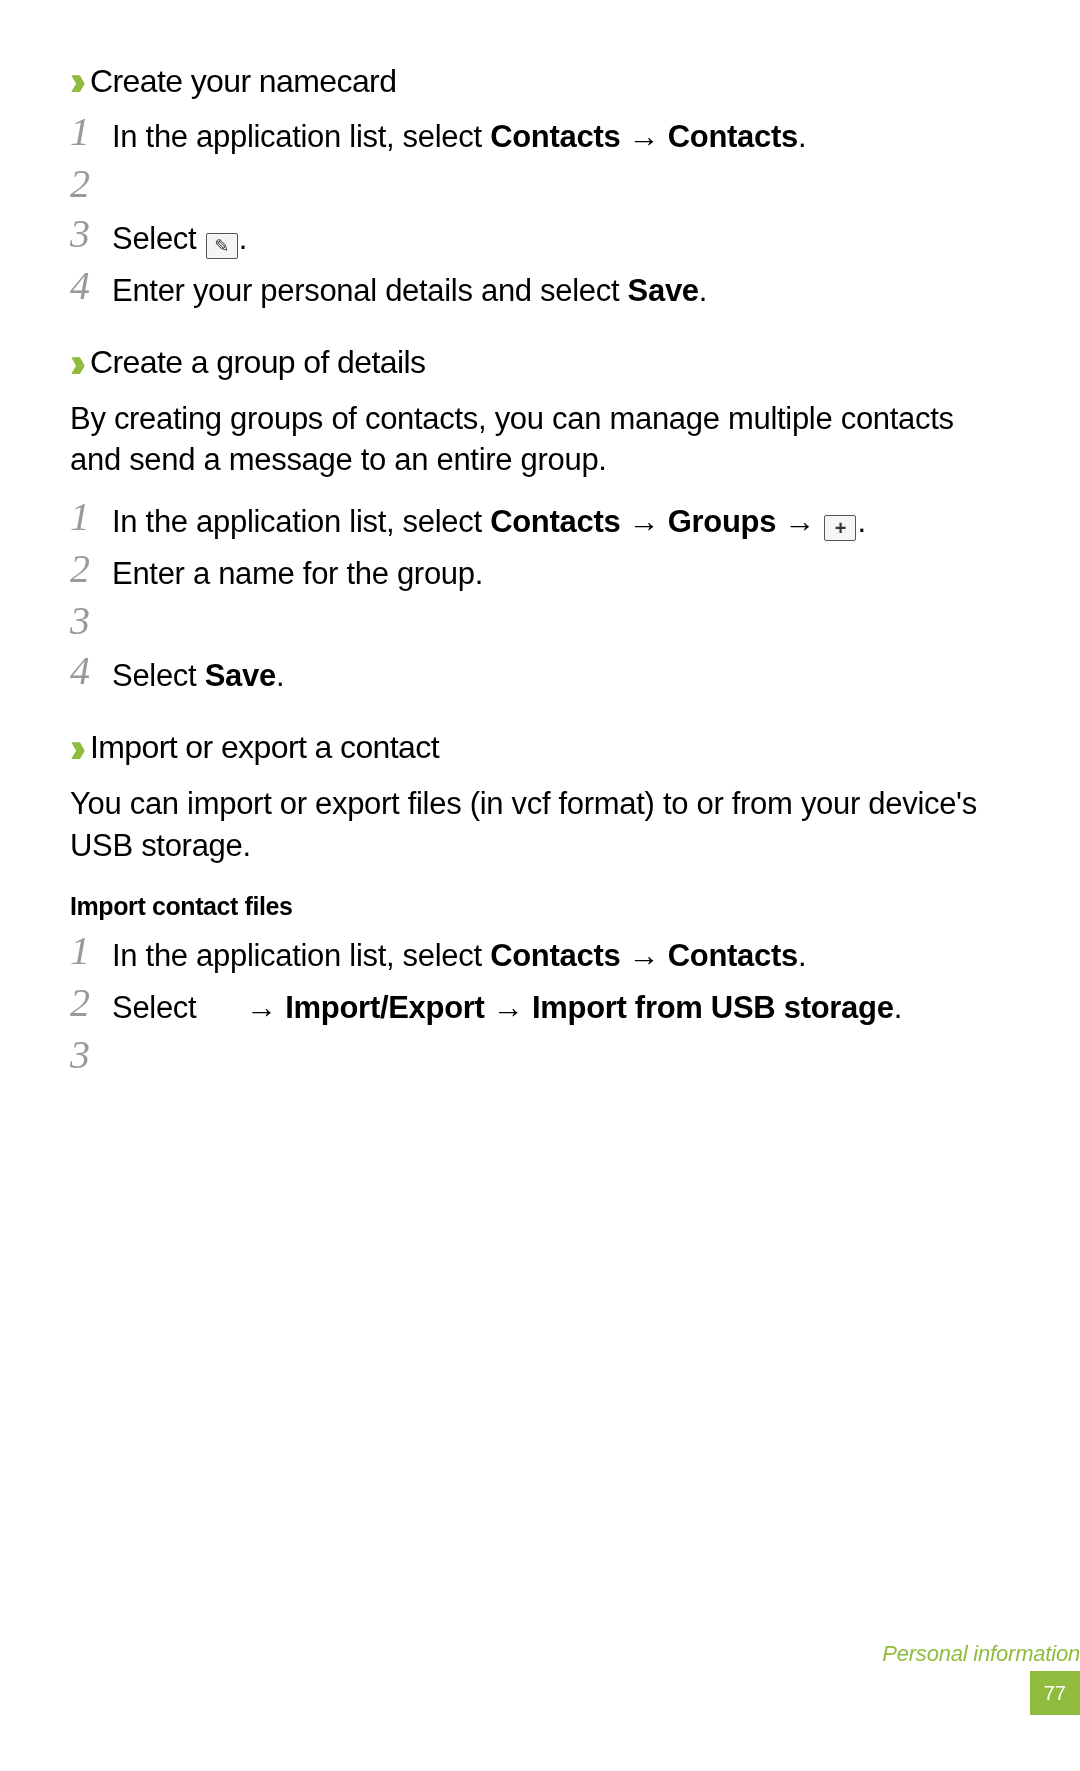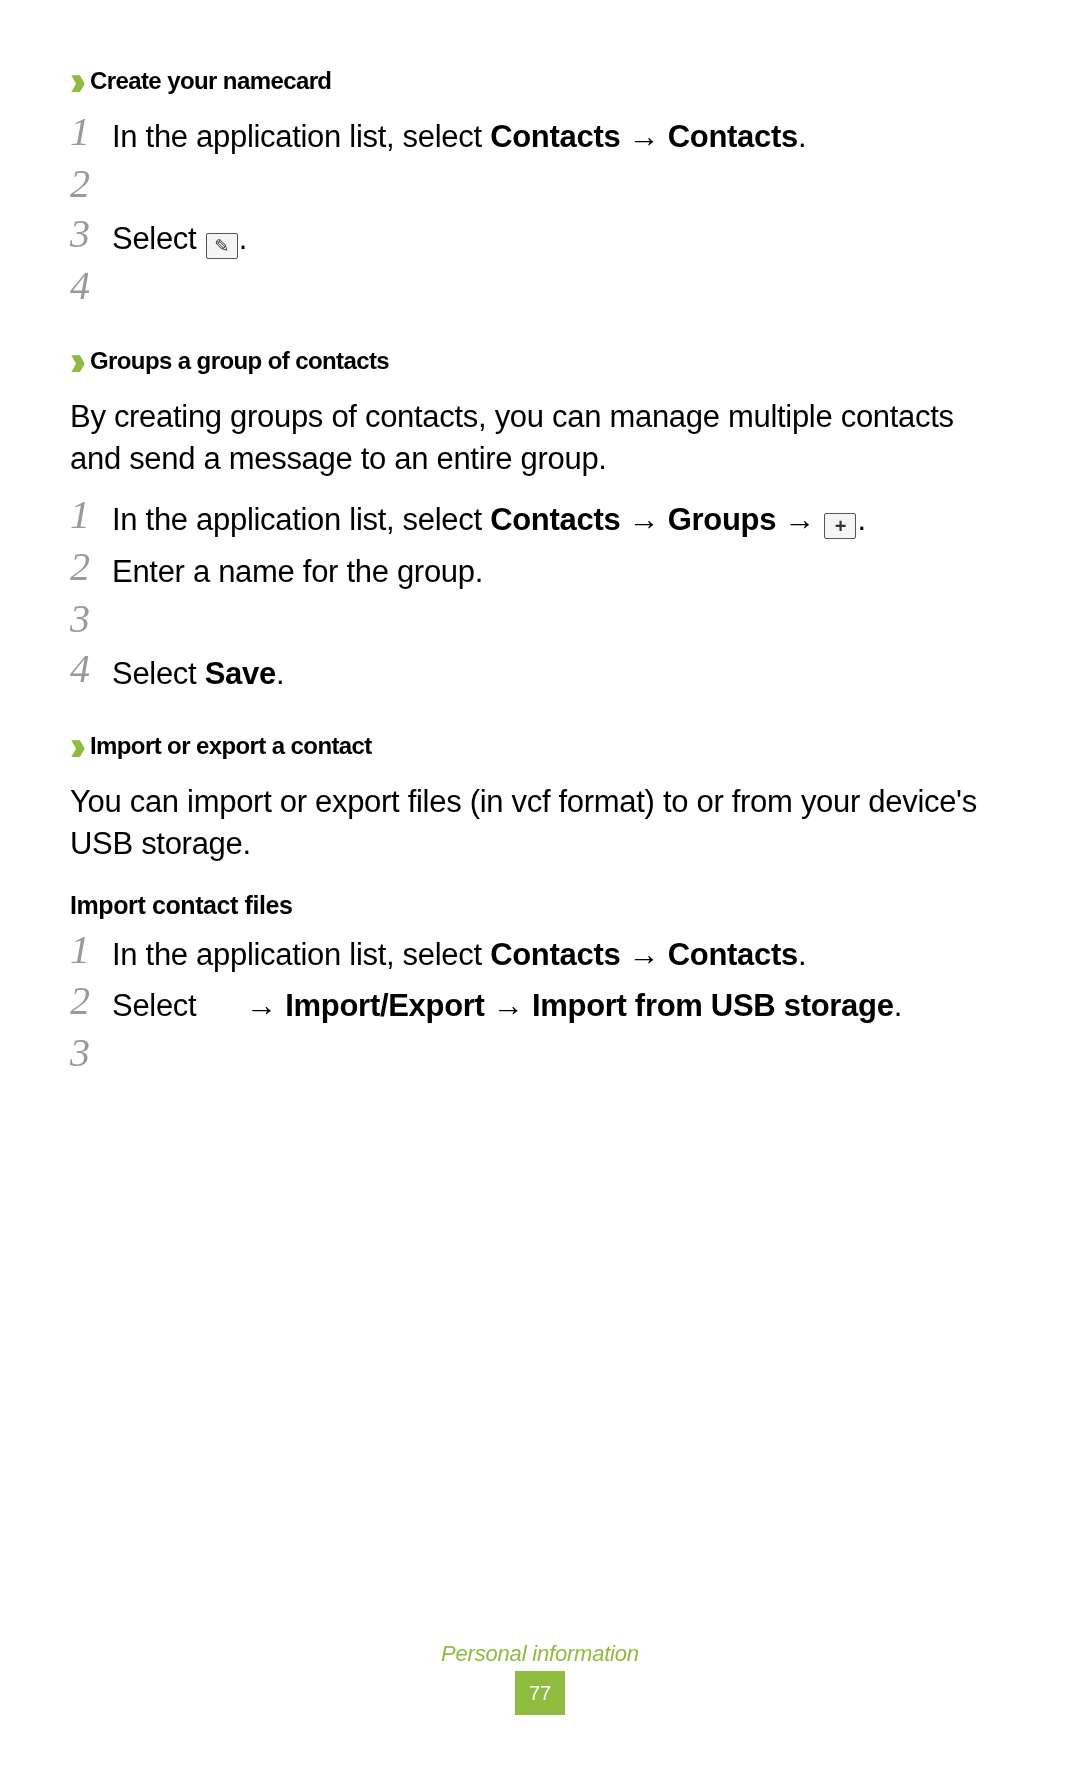--- a/index.html
+++ b/index.html
@@ -32,22 +32,22 @@
   .chevron {
     color: #8fbc3e;
     font-weight: 900;
     font-size: 36px;
     letter-spacing: -8px;
     transform: scaleY(1.2);
     display: inline-block;
     margin-right: 2px;
   }
   .heading-text {
-    font-size: 24px;
-    font-weight: 700;
+    font-size: 32px;
+    font-weight: 400;
     letter-spacing: -0.6px;
   }
 
   .sub-heading {
     font-size: 25px;
     font-weight: 700;
     letter-spacing: -0.4px;
     margin-top: 26px;
     margin-bottom: 14px;
   }
@@ -97,21 +97,21 @@
     line-height: 1;
     color: #333;
   }
   .icon-plus .glyph { font-size: 20px; font-weight: 700; }
 
   .footer {
     position: absolute;
     bottom: 56px;
     left: 0;
     right: 0;
-    text-align: center;
+    text-align: right;
   }
   .footer-text {
     font-size: 22px;
     font-style: italic;
     color: #8fbc3e;
     letter-spacing: -0.2px;
     display: block;
     margin-bottom: 4px;
   }
   .page-badge {
@@ -149,26 +149,29 @@
     <div class="step">
       <div class="step-num">3</div>
       <div class="step-body">
         <span>Select </span><span class="icon-box">
             <span class="glyph">✎</span>
           </span><span>.</span>
       </div>
     </div>
     <div class="step">
       <div class="step-num">4</div>
+      <div class="step-body">
+        <span>Enter your personal details and select </span><b>Save</b><span>.</span>
+      </div>
     </div>
   </div>
 
   <div class="section-heading gap-above">
     <span class="chevron">››</span>
-    <span class="heading-text">Groups a group of contacts</span>
+    <span class="heading-text">Create a group of details</span>
   </div>
   <div class="section-desc">By creating groups of contacts, you can manage multiple contacts and send a message to an entire group.</div>
   <div class="steps">
     <div class="step">
       <div class="step-num">1</div>
       <div class="step-body">
         <span>In the application list, select </span><b>Contacts</b><span> → </span><b>Groups</b><span> → </span><span class="icon-box icon-plus">
             <span class="glyph">+</span>
           </span><span>.</span>
       </div>

